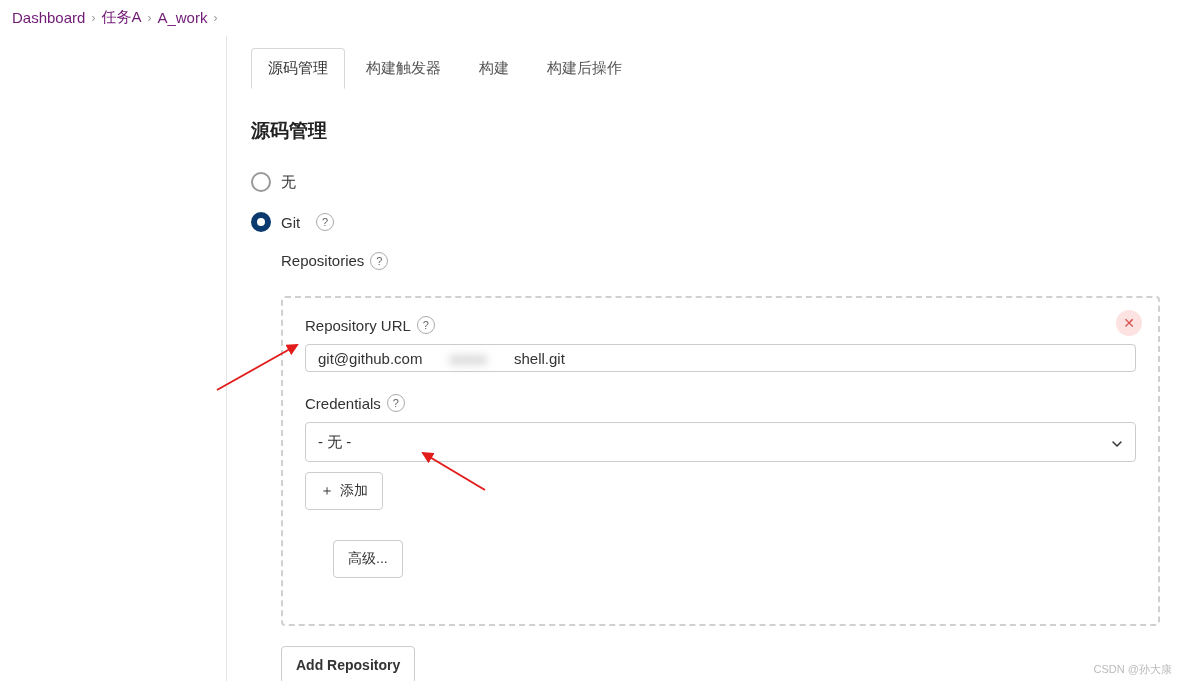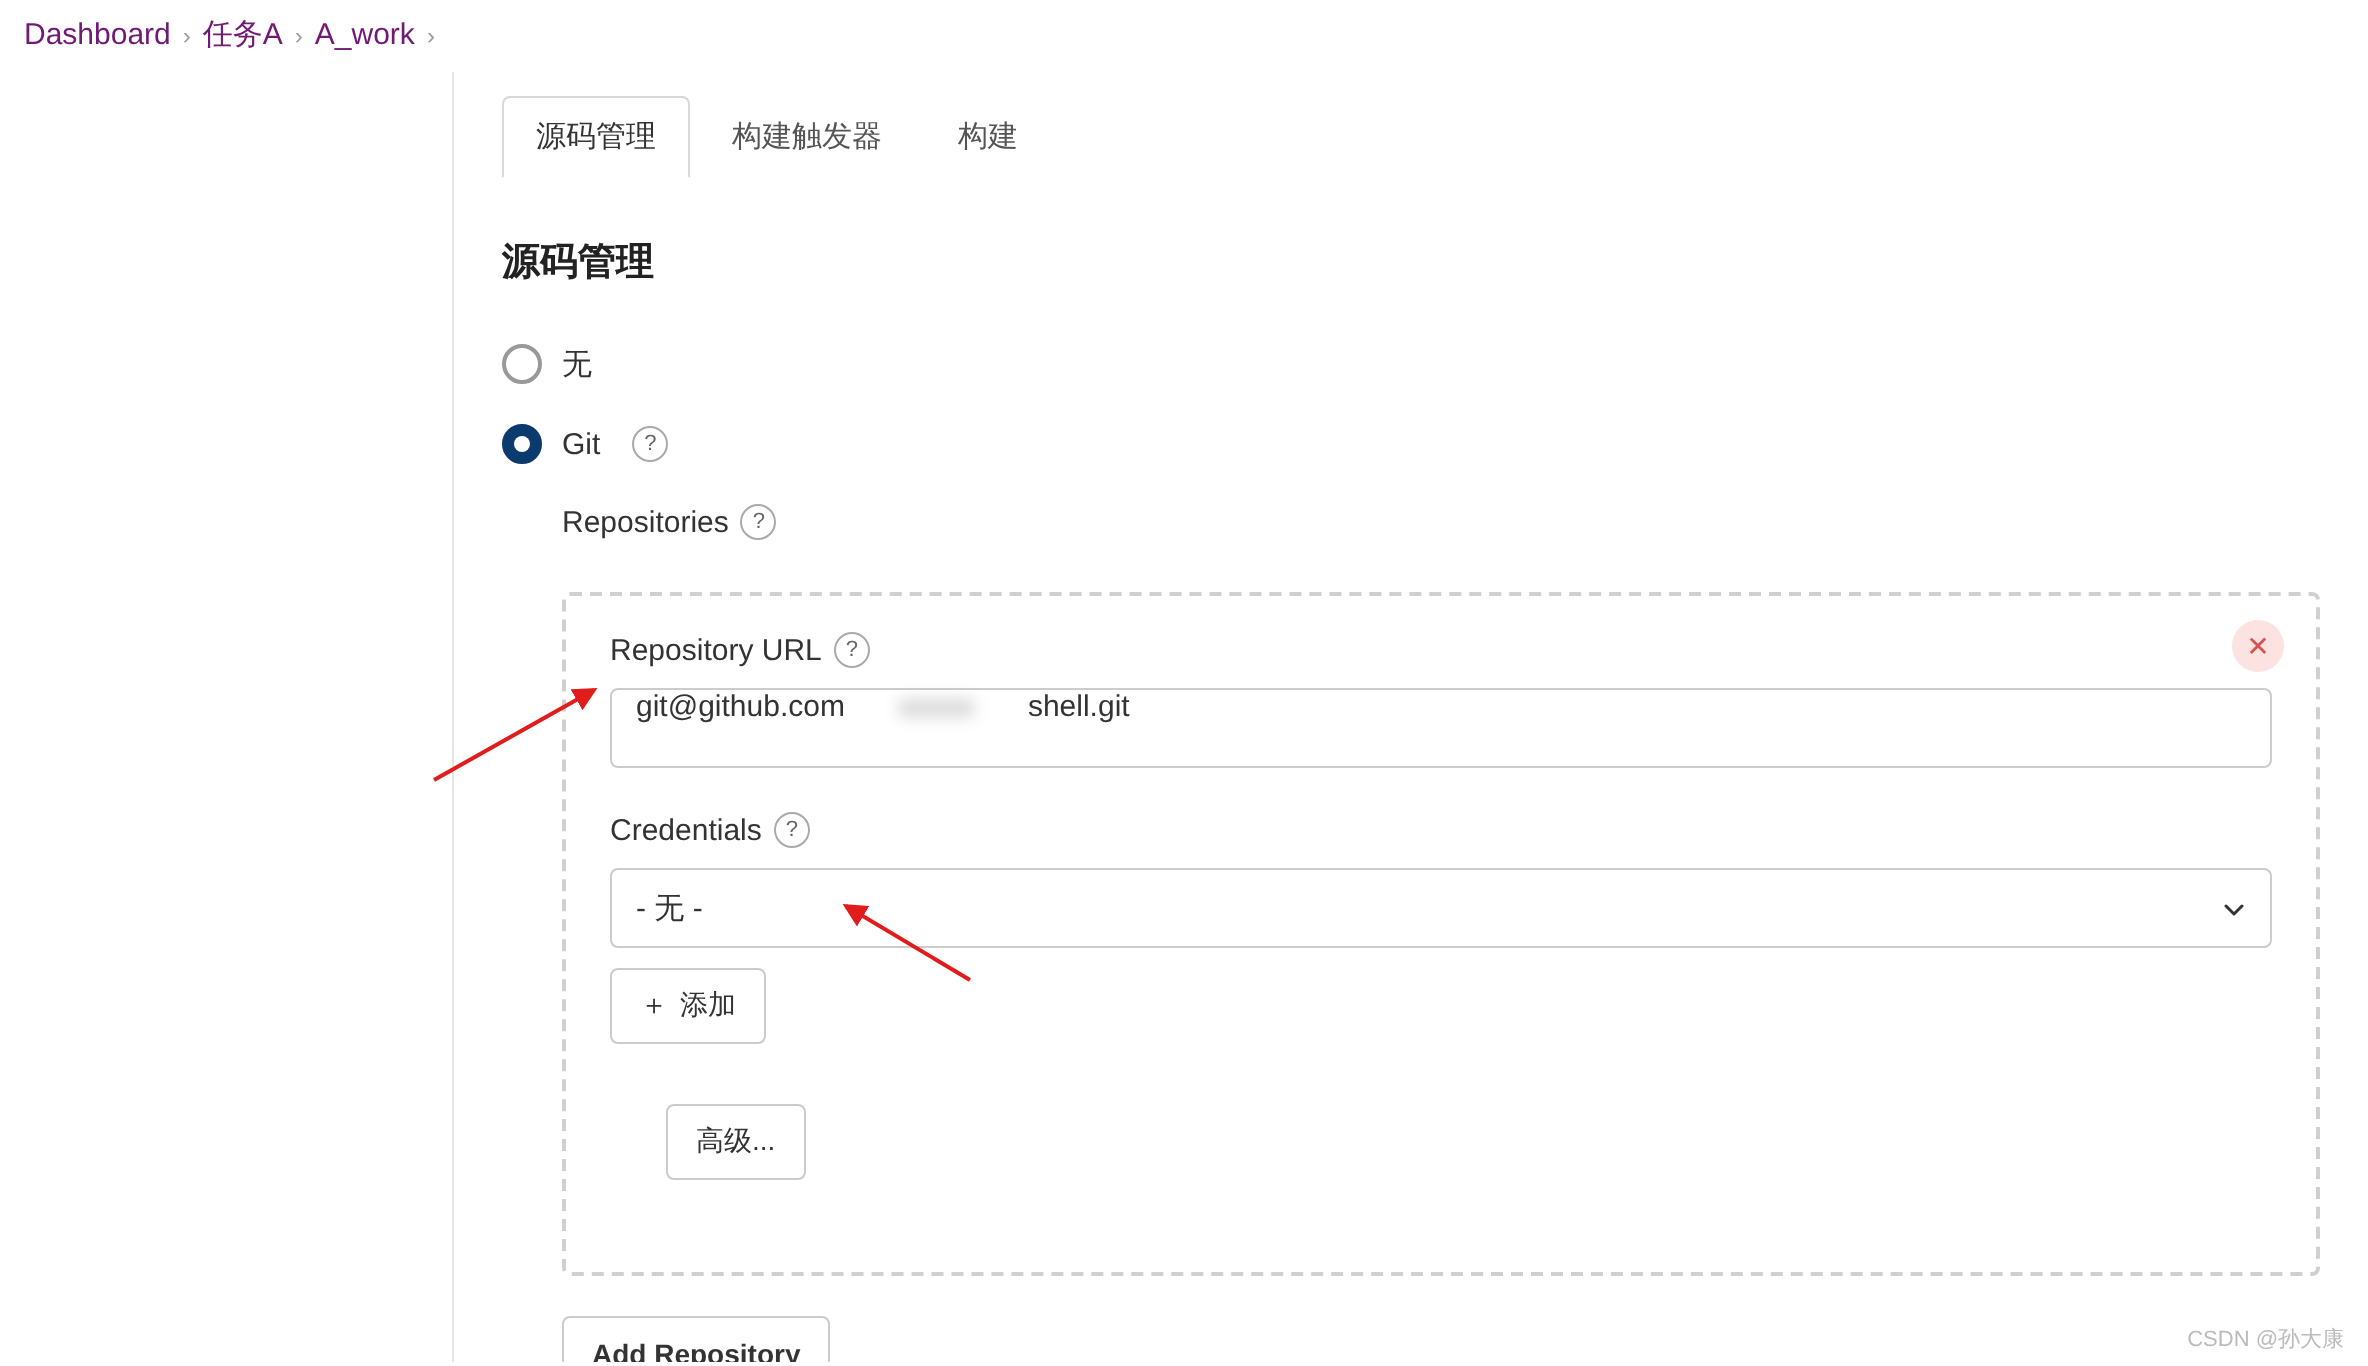--- a/index.html
+++ b/index.html
@@ -142,21 +142,20 @@
     
     
     .sub-section {
       margin-top: 20px;
       margin-left: 30px;
     }
     .field-label {
       font-size: 15px;
       color: #333;
       display: inline-flex;
-      align-items: center;
       margin-bottom: 12px;
     }
     
     
     .chunk {
       border: 2px dashed #d0d0d0;
       border-radius: 4px;
       padding: 18px 22px 24px 22px;
       margin-top: 14px;
       margin-bottom: 20px;
@@ -189,28 +188,28 @@
       margin-bottom: 10px;
     }
     
     
     .input-wrap {
       position: relative;
       width: 100%;
     }
     .input-display {
       width: 100%;
-      height: 40px;
+      height: 28px;
       border: 1px solid #ccc;
       border-radius: 4px;
       padding: 0 12px;
       font-size: 15px;
       color: #333;
       display: flex;
-      align-items: flex-start;
+      align-items: center;
       background: #fff;
       gap: 25px;
     }
     .blurred {
       filter: blur(4px);
       color: #888;
       margin: 0 2px;
     }
     .select {
       width: 100%;
@@ -296,20 +295,21 @@
 
 <div class="layout">
   <div class="sidebar"></div>
 
   <div class="content">
 
     <div class="tab-row">
       <div class="tab active">源码管理</div>
       <div class="tab">构建触发器</div>
       <div class="tab">构建</div>
+      <div class="tab">构建后操作</div>
     </div>
 
     <div class="section">
       <div class="section-title">源码管理</div>
 
       <div class="radio-group">
         <div class="radio-row">
           <span class="radio"></span>
           <span class="radio-label">无</span>
         </div>

